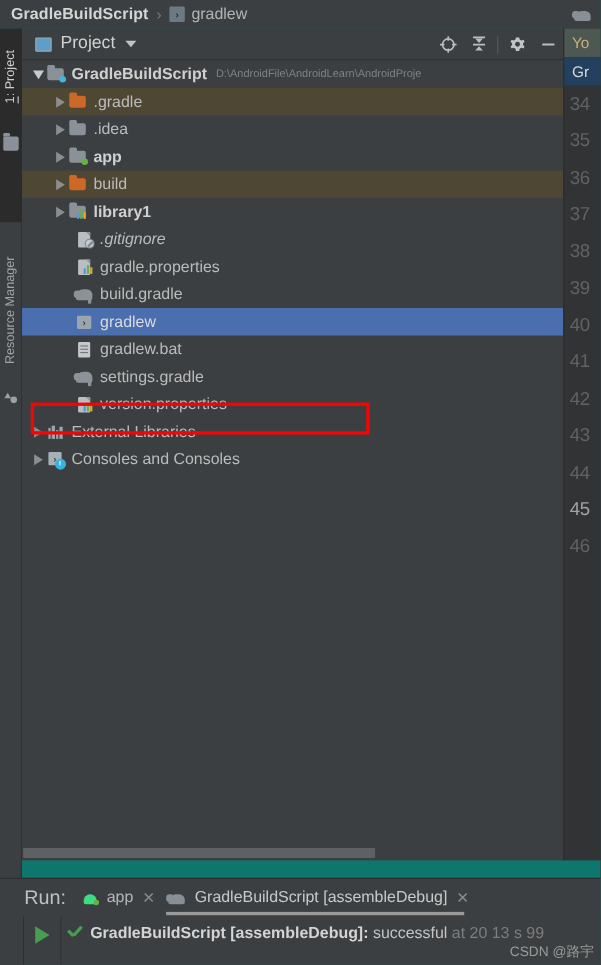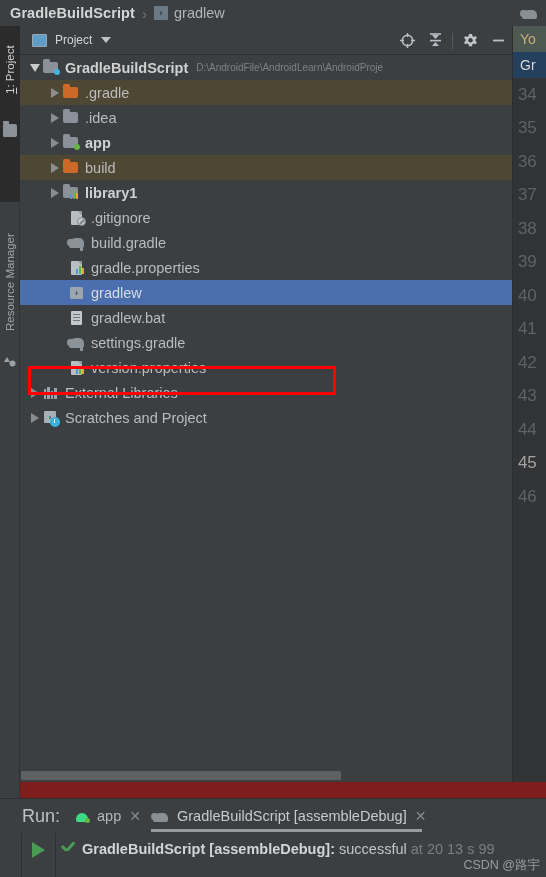--- a/index.html
+++ b/index.html
@@ -4,21 +4,21 @@
 <style>
   * { box-sizing: border-box; margin: 0; padding: 0; }
   html, body {
     width: 546px; height: 877px;
     background: #3c3f41;
     font-family: "Liberation Sans", sans-serif;
     overflow: hidden;
     -webkit-font-smoothing: antialiased;
   }
 
-  #app { position: relative; width: 546px; height: 877px; background: #7f1d1d; }
+  #app { position: relative; width: 546px; height: 877px; background: #0f766e; }
 
   
   .breadcrumb-bar {
     position: absolute; left: 0; top: 0; width: 546px; height: 26px;
     background: #3c3f41;
     display: flex; align-items: center; padding-left: 10px;
   }
   .crumb-root {
     color: #d5d5d5; font-size: 14.5px; font-weight: bold; letter-spacing: .1px;
   }
@@ -74,21 +74,21 @@
   .panel-header {
     position: relative; width: 492px; height: 29px;
     background: #3c3f41; border-bottom: 1px solid #2e2e2e;
     display: flex; align-items: center;
   }
   .panel-title-wrap { display: flex; align-items: center; padding-left: 12px; }
   .panel-ico-proj {
     width: 15px; height: 13px; border: 1.6px solid #9aa7b0; background: #5f9ec9;
     border-radius: 1px; margin-right: 8px;
   }
-  .panel-title { color: #d2d2d2; font-size: 12px; }
+  .panel-title { color: #d2d2d2; font-size: 16px; }
   .caret-down {
     width: 0; height: 0; margin-left: 9px;
     border-left: 5px solid transparent; border-right: 5px solid transparent;
     border-top: 6px solid #c2c2c2;
   }
   .header-tools {
     position: absolute; right: 0; top: 0; height: 29px;
     display: flex; align-items: center; gap: 0px;
   }
   .htool { width: 28px; height: 29px; display: flex; align-items: center; justify-content: center; }
@@ -458,49 +458,49 @@
           <span class="ic">
             <span class="fold gray"></span>
             <span class="bars">
               <i></i>
               <i></i>
               <i></i>
             </span>
           </span>
           <span class="label bold">library1</span>
         </div>
-        <div class="row" style="padding-left: 28px;">
+        <div class="row" style="padding-left: 28px; font-style: italic;">
           <span class="arrow-slot"></span>
           <span style="display:inline-block;width:6px"></span>
           <span class="ic">
             <span class="filedoc"></span>
             <span class="noentry"></span>
           </span>
           <span class="label">.gitignore</span>
         </div>
         <div class="row" style="padding-left: 28px;">
           <span class="arrow-slot"></span>
           <span style="display:inline-block;width:6px"></span>
           <span class="ic">
-            <span class="eleph"></span>
-          </span>
-          <span class="label">build.gradle</span>
+            <span class="filedoc"></span>
+            <span class="bars">
+              <i></i>
+              <i></i>
+              <i></i>
+            </span>
+          </span>
+          <span class="label">gradle.properties</span>
         </div>
         <div class="row" style="padding-left: 28px;">
           <span class="arrow-slot"></span>
           <span style="display:inline-block;width:6px"></span>
           <span class="ic">
-            <span class="filedoc"></span>
-            <span class="bars">
-              <i></i>
-              <i></i>
-              <i></i>
-            </span>
-          </span>
-          <span class="label">gradle.properties</span>
+            <span class="eleph"></span>
+          </span>
+          <span class="label">build.gradle</span>
         </div>
         <div class="row selected" style="padding-left: 28px;">
           <span class="arrow-slot"></span>
           <span style="display:inline-block;width:6px"></span>
           <span class="ic">
             <span class="script-ic">›</span>
           </span>
           <span class="label">gradlew</span>
         </div>
         <div class="row" style="padding-left: 28px;">
@@ -547,21 +547,21 @@
           <span class="label">External Libraries</span>
         </div>
         <div class="row" style="padding-left: 8px;">
           <span class="arrow-slot">
             <span class="arrow"></span>
           </span>
           <span class="ic">
             <span class="scratch-ic">›</span>
             <span class="clock-ic"></span>
           </span>
-          <span class="label">Scratches and Project</span>
+          <span class="label">Consoles and Consoles</span>
         </div>
       </div>
 
     <div class="hscroll-track">
       <div class="hscroll-thumb"></div>
     </div>
 
     <div class="annot-box" style="left:8px; top:340px; width:308px; height:29px;"></div>
   </div>
 

